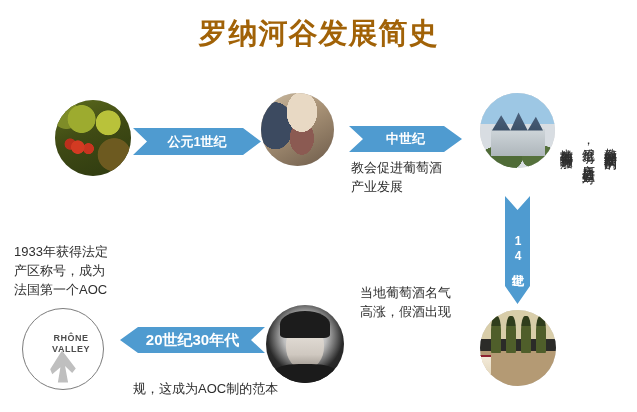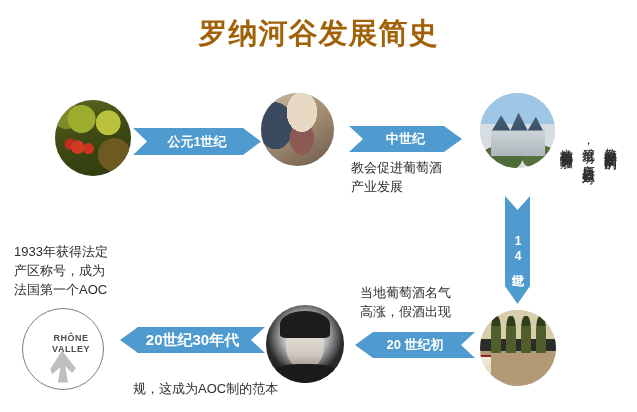--- a/index.html
+++ b/index.html
@@ -245,23 +245,20 @@
       <div class="blabel"></div>
       <div class="blabel"></div>
       <div class="blabel"></div>
       <div class="blabel"></div>
     </div>
   </div>
 
   <div class="cap" style="left:360px; top:302px; width:130px;">高涨，假酒出现</div>
   <div class="cap" style="left:360px; top:283px; width:130px;">当地葡萄酒名气</div>
 
-  <div class="chev chev-left" style="left:355px; top:332px; width:120px; height:26px; font-size:13px;">
-    <span>20 世纪初</span>
-  </div>
 
   <div class="photo ph-portrait" style="left:266px; top:305px; width:78px; height:78px;">
     <div class="inner">
       <div class="portrait-face"></div>
       <div class="portrait-hair"></div>
       <div class="portrait-suit"></div>
     </div>
   </div>
 
   <div class="chev chev-left" style="left:120px; top:327px; width:145px; height:26px; font-size:15px;">

